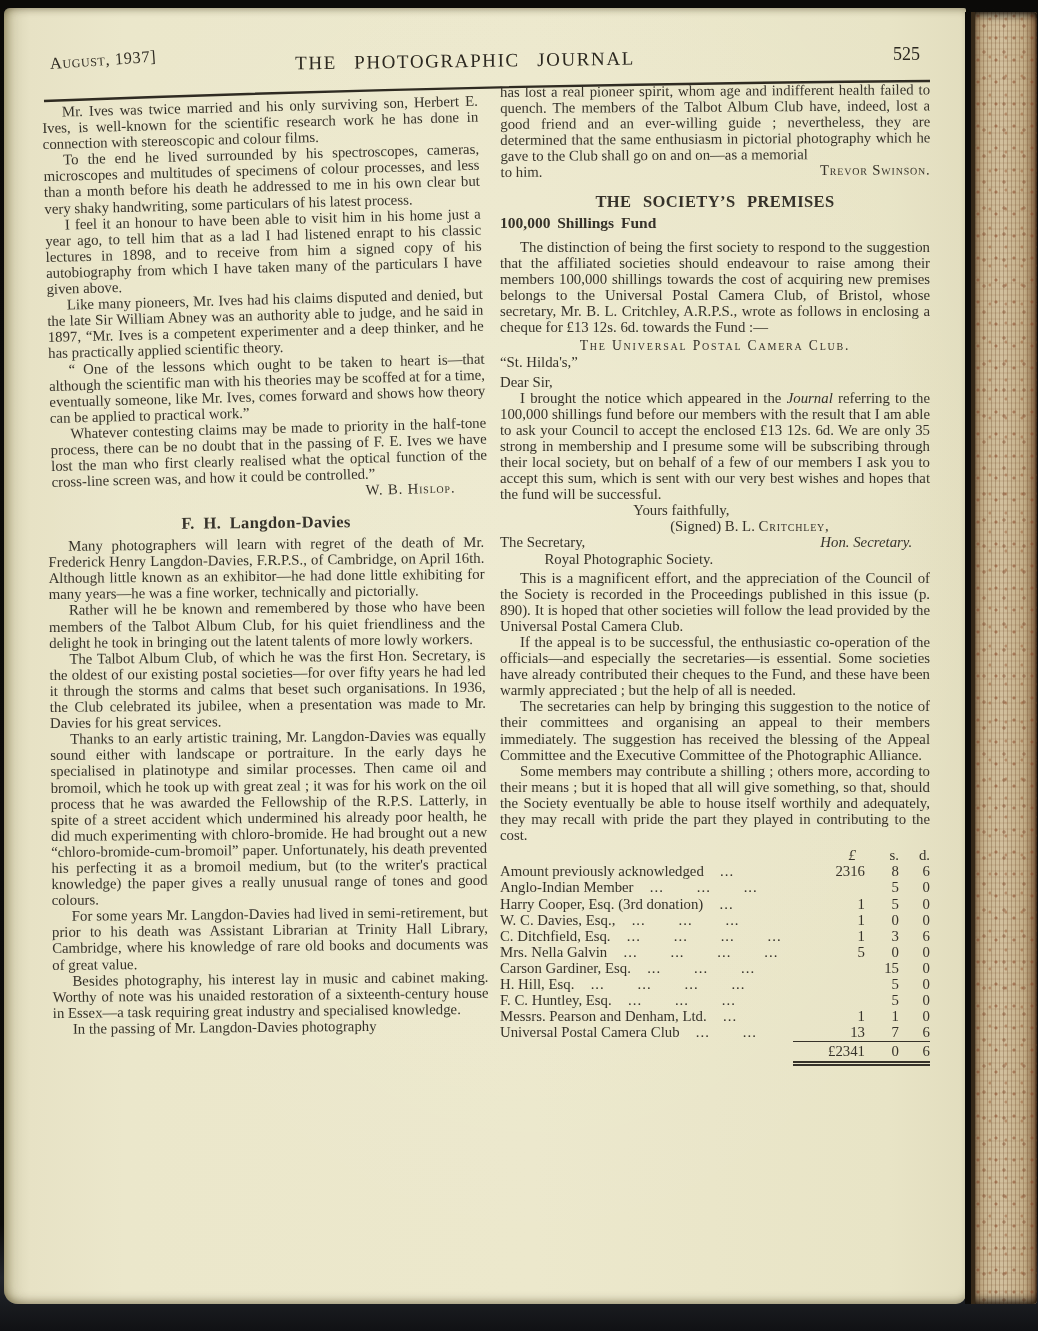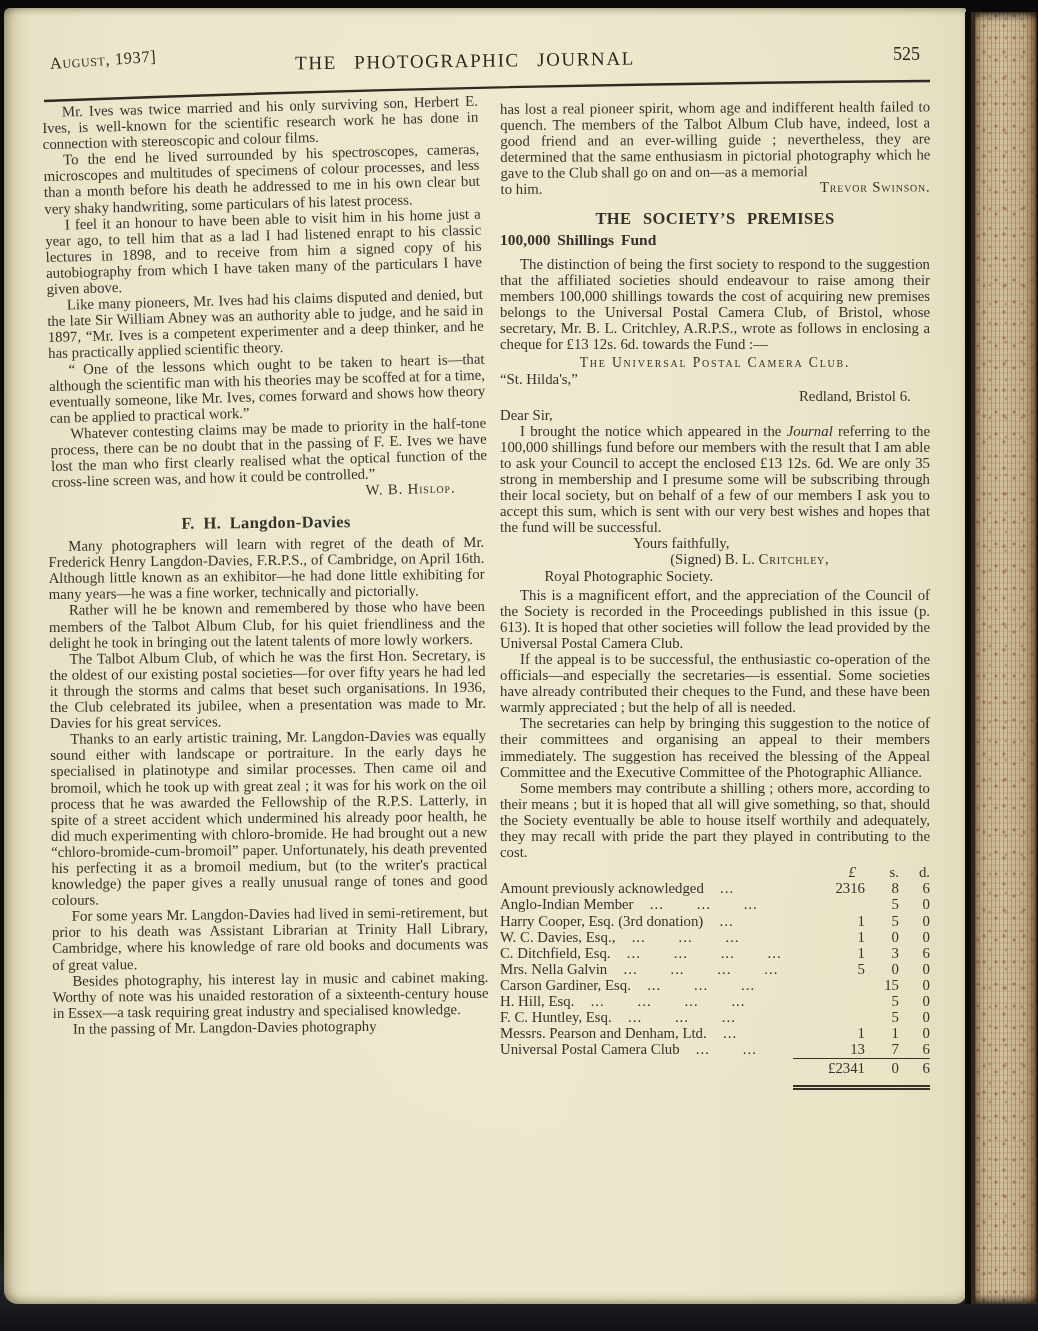--- a/index.html
+++ b/index.html
@@ -38,21 +38,21 @@
     font-variant:small-caps;transform:rotate(-4deg);transform-origin:left center;color:#2f2b22;
   }
   .header-title{
     position:absolute;left:0;right:40px;top:42px;text-align:center;font-size:19px;
     letter-spacing:1.6px;word-spacing:11px;transform:rotate(-.8deg);color:#2c2820;
   }
   .page-num{position:absolute;right:46px;top:36px;font-size:18px;color:#2c2820;}
   .rule{position:absolute;left:38px;top:64px;width:892px;height:36px;}
   .col{position:absolute;font-size:14.8px;line-height:16.1px;text-align:justify;}
   .col-left{left:44px;top:96px;width:436px;}
-  .col-right{left:496px;top:93px;width:430px;}
+  .col-right{left:496px;top:76px;width:430px;}
   .tilt-a{transform:rotate(-1.5deg);transform-origin:left 60%;}
   .tilt-b{transform:rotate(-0.55deg);transform-origin:left top;}
   .tilt-c{transform:rotate(-0.35deg);transform-origin:left top;}
   .para{margin:0;text-indent:1.35em;}
   .noindent{text-indent:0;}
   .sc{font-variant:small-caps;letter-spacing:.8px;}
   .sig{text-align:right;padding-right:2.2em;}
   .obit-head,.sec-head{font-weight:bold;text-align:center;font-size:16.5px;margin:11px 0 5px;letter-spacing:.4px;word-spacing:4px;text-indent:0;}
   .sec-head{margin-top:13px;word-spacing:7px;}
   .sec-sub{font-weight:bold;text-align:left;font-size:15.5px;margin:2px 0 8px;word-spacing:3px;text-indent:0;}
@@ -70,21 +70,21 @@
   .t-head{display:flex;margin-top:4px;}
   .t-head .spacer{flex:1;}
   .t-row{display:flex;}
   .t-row .label{white-space:nowrap;}
   .dots{flex:1;overflow:hidden;white-space:nowrap;padding-left:1.1em;word-spacing:1.9em;letter-spacing:1px;}
   .num-l{width:66px;text-align:right;}
   .num-s{width:34px;text-align:right;}
   .num-d{width:31px;text-align:right;}
   .t-head .num-l{padding-right:9px;font-style:italic;}
   .t-total{display:flex;justify-content:flex-end;margin-top:1px;}
-  .total-box{display:flex;border-top:1.6px solid #36322a;border-bottom:5px double #36322a;padding:1px 0 9px;}
+  .total-box{display:flex;border-top:1.6px solid #36322a;border-bottom:5px double #36322a;padding:1px 0 2px;}
   .total-box .num-l{width:72px;}
   i{font-style:italic;}
 </style>
 </head>
 <body>
 
 <div class="page">
 
   <div class="header-issue">August, 1937]</div>
   <div class="header-title">THE PHOTOGRAPHIC JOURNAL</div>
@@ -125,29 +125,32 @@
     </div>
 
     <div>
       <h3 class="sec-head">THE SOCIETY’S PREMISES</h3>
       <h4 class="sec-sub">100,000 Shillings Fund</h4>
       <p class="para">The distinction of being the first society to respond to the suggestion that the affiliated societies should endeavour to raise among their members 100,000 shillings towards the cost of acquiring new premises belongs to the Universal Postal Camera Club, of Bristol, whose secretary, Mr. B. L. Critchley, A.R.P.S., wrote as follows in enclosing a cheque for £13 12s. 6d. towards the Fund :—</p>
 
       <div class="letter">
         <div class="club">The Universal Postal Camera Club.</div>
         <div class="addr1">“St. Hilda's,”</div>
-        <div class="addr3">Redland, Bristol 6.</div>
         <div class="salute">Dear Sir,</div>
         <p class="para"><span>I brought the notice which appeared in the </span><i>Journal</i><span> referring to the 100,000 shillings fund before our members with the result that I am able to ask your Council to accept the enclosed £13 12s. 6d.  We are only 35 strong in membership and I presume some will be subscribing through their local society, but on behalf of a few of our members I ask you to accept this sum, which is sent with our very best wishes and hopes that the fund will be successful.</span></p>
         <div class="vale">Yours faithfully,</div>
         <div class="signed"><span>(Signed) B. L. </span><span class="sc">Critchley,</span></div>
+        <div class="line-split sec-line">
+          <span>The Secretary,</span>
+          <i>Hon. Secretary.</i>
+        </div>
         <div class="rps">Royal Photographic Society.</div>
       </div>
 
-      <p class="para">This is a magnificent effort, and the appreciation of the Council of the Society is recorded in the Proceedings published in this issue (p. 613).  It is hoped that other societies will follow the lead provided by the Universal Postal Camera Club.</p>
+      <p class="para">This is a magnificent effort, and the appreciation of the Council of the Society is recorded in the Proceedings published in this issue (p. 890).  It is hoped that other societies will follow the lead provided by the Universal Postal Camera Club.</p>
       <p class="para">If the appeal is to be successful, the enthusiastic co-operation of the officials—and especially the secretaries—is essential.  Some societies have already contributed their cheques to the Fund, and these have been warmly appreciated ;  but the help of all is needed.</p>
       <p class="para">The secretaries can help by bringing this suggestion to the notice of their committees and organising an appeal to their members immediately.  The suggestion has received the blessing of the Appeal Committee and the Executive Committee of the Photographic Alliance.</p>
       <p class="para">Some members may contribute a shilling ;  others more, according to their means ;  but it is hoped that all will give something, so that, should the Society eventually be able to house itself worthily and adequately, they may recall with pride the part they played in contributing to the cost.</p>
 
       <div>
         <div class="t-head">
           <span class="spacer"></span>
           <span class="num-l">£</span>
           <span class="num-s">s.</span>
           <span class="num-d">d.</span>

